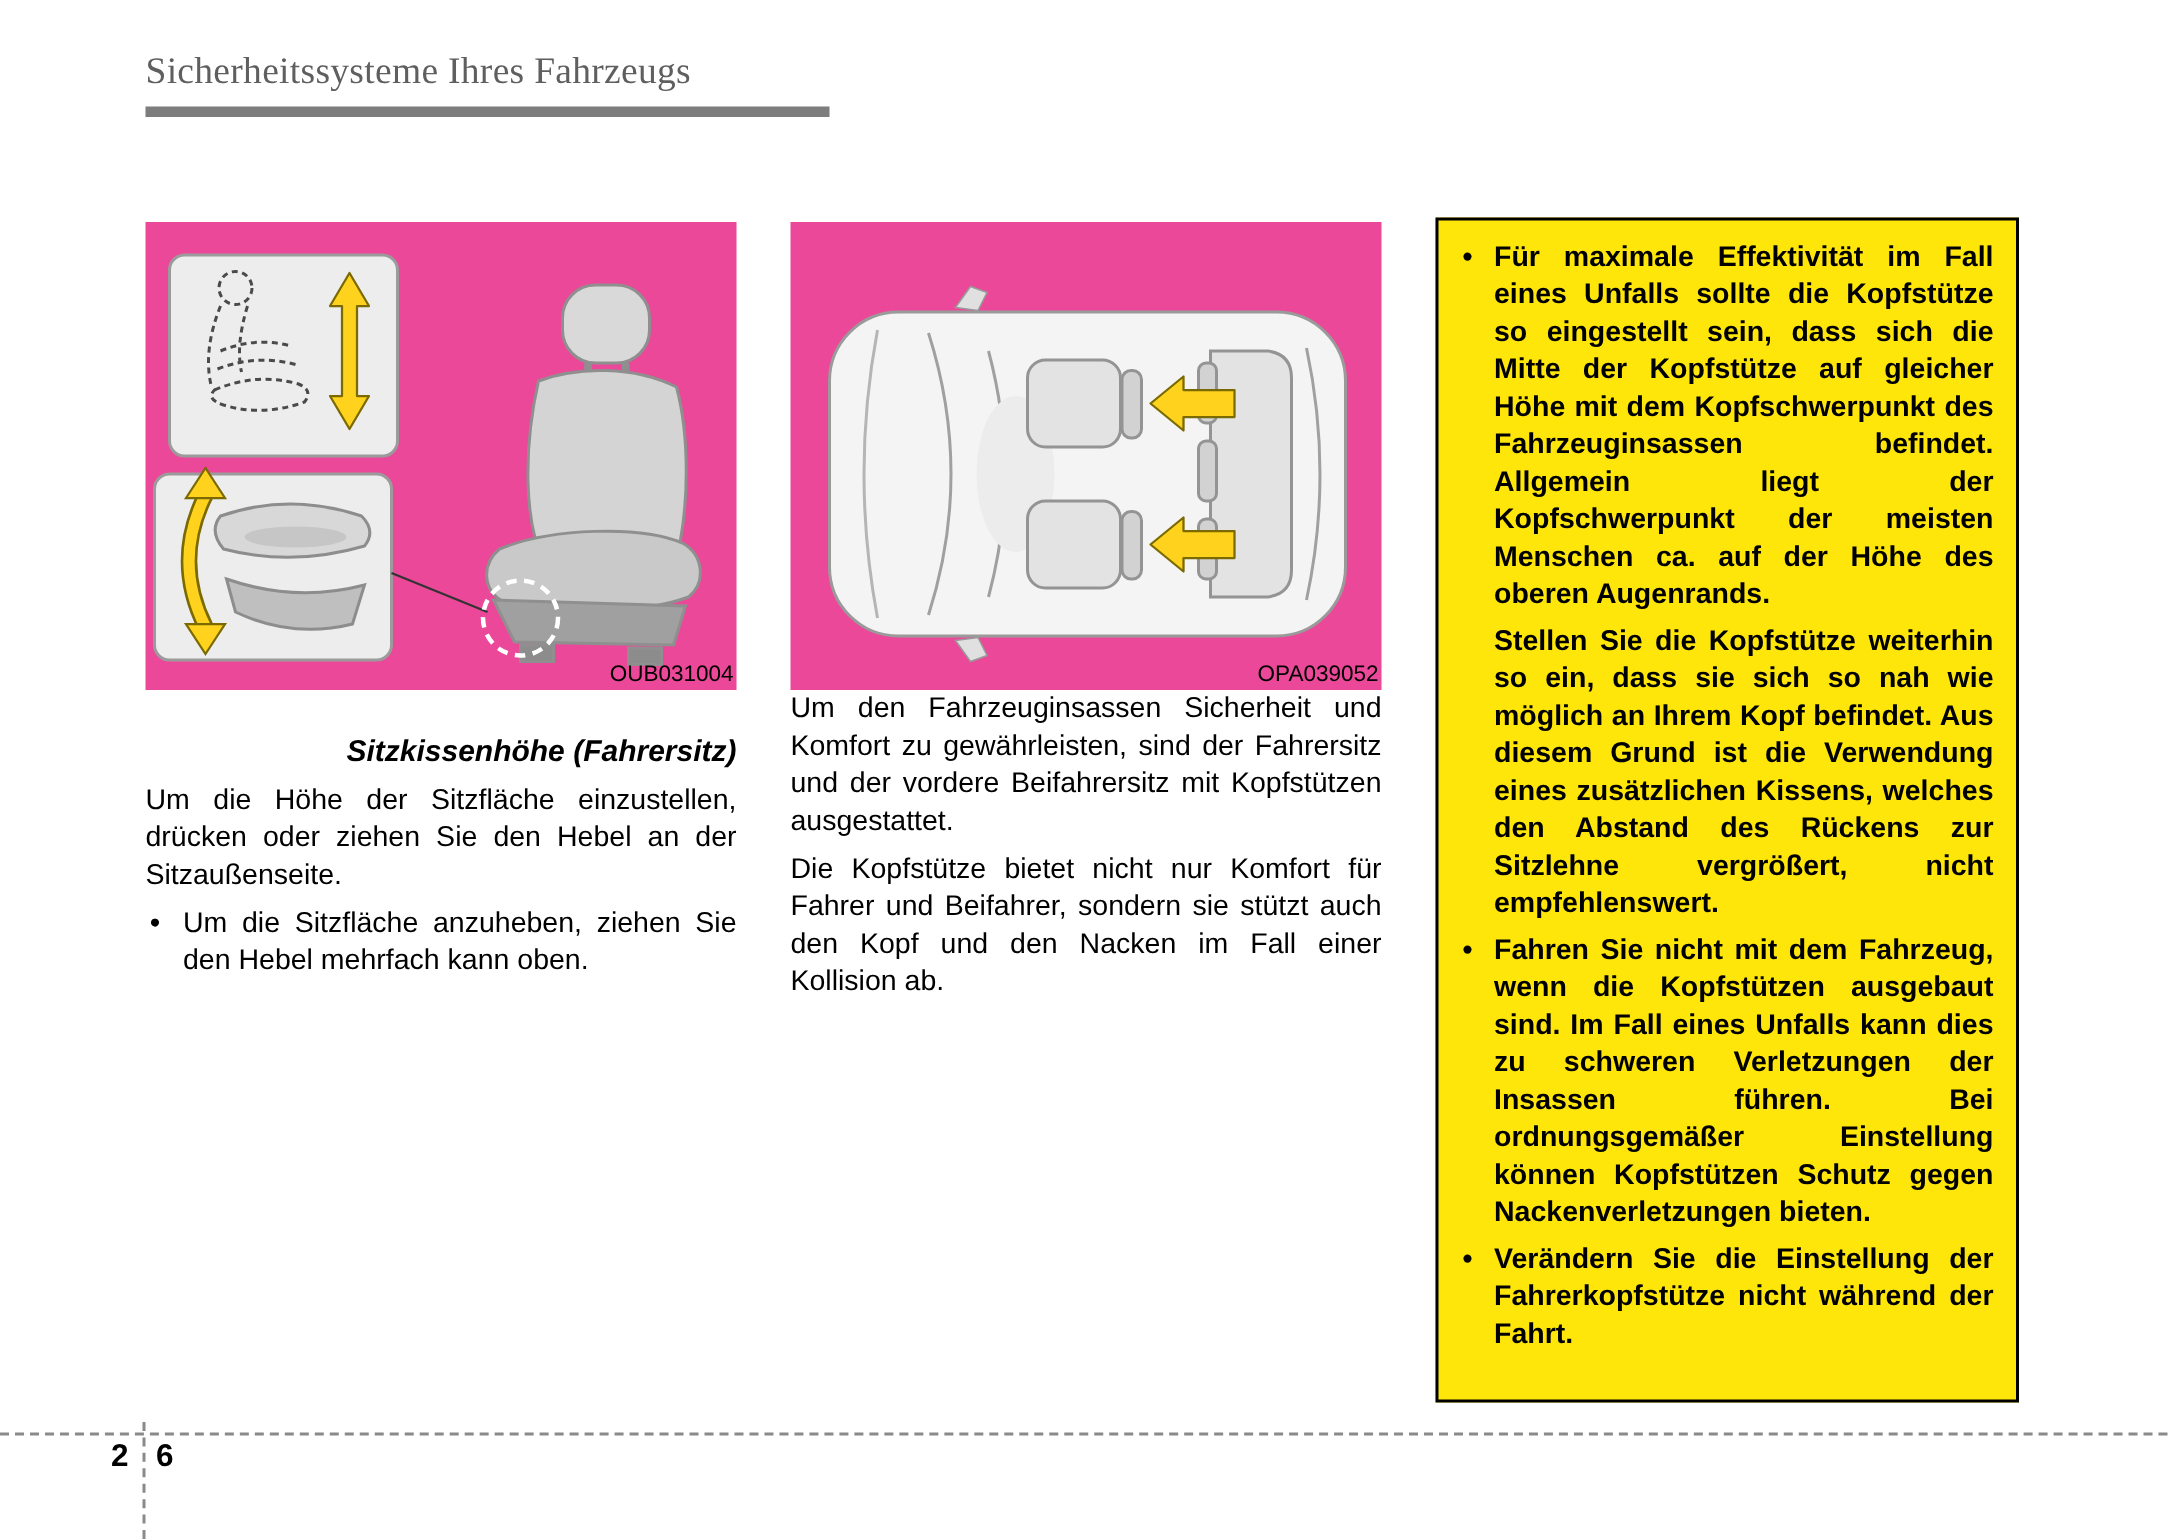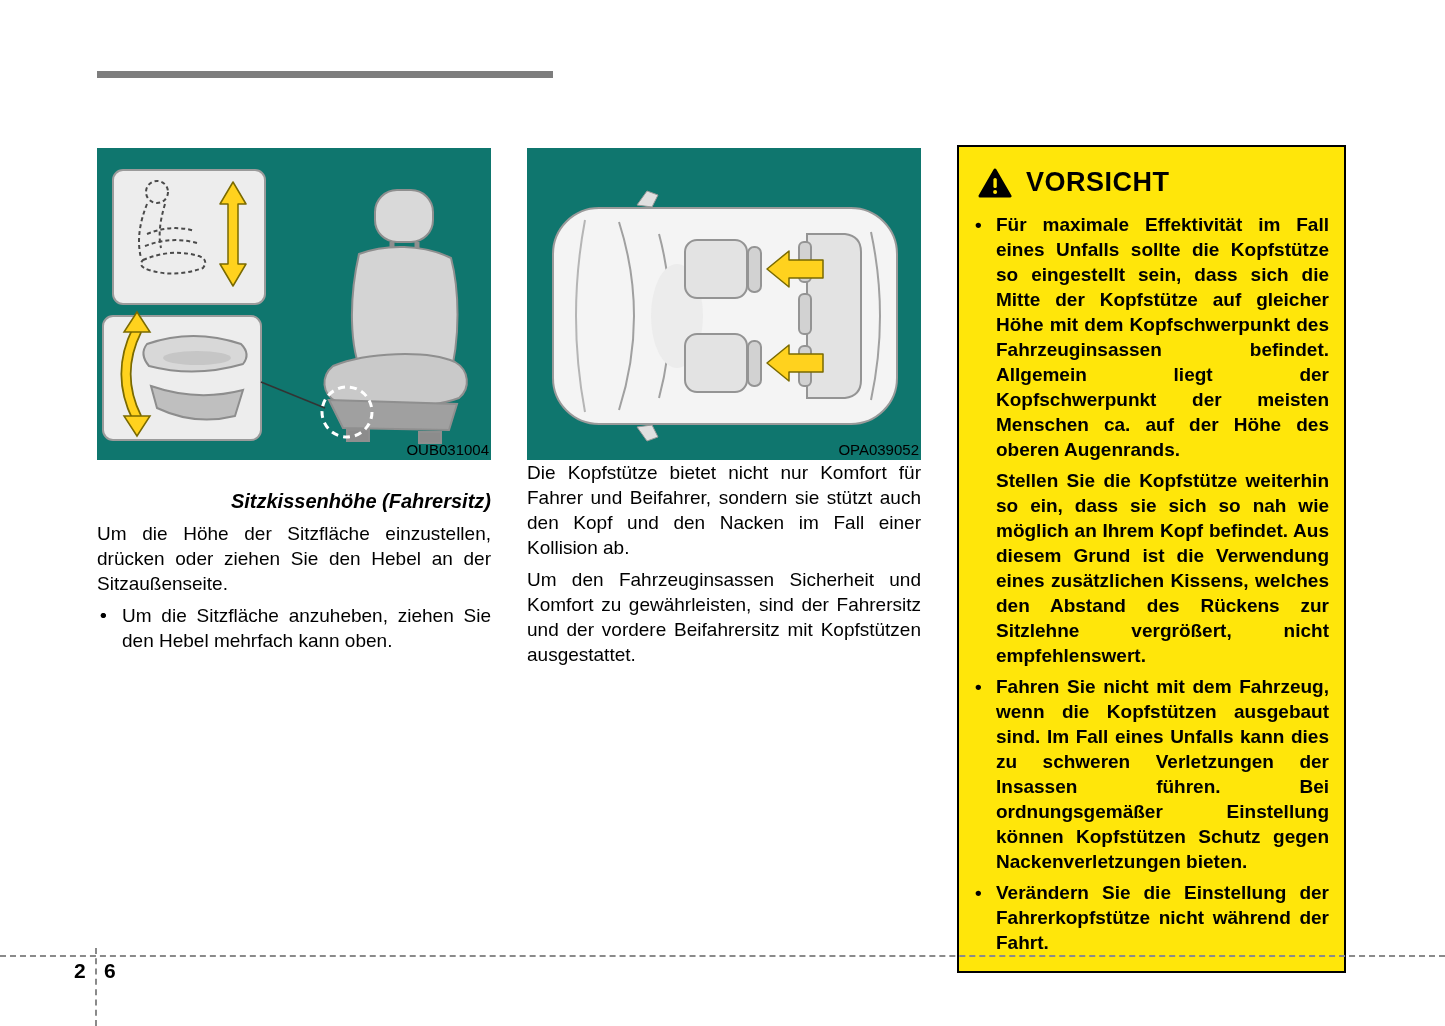--- a/index.html
+++ b/index.html
@@ -15,21 +15,21 @@
     font-family:"Liberation Serif", serif;font-size:25px;color:#5f5f5f;
     letter-spacing:.2px;
   }
   .header-bar{position:absolute;left:97px;top:71px;width:456px;height:7px;background:#7d7d7d;}
 
   
   .col{position:absolute;top:148px;width:394px;}
   .col1{left:97px;}
   .col2{left:527px;}
 
-  .figure{position:relative;width:394px;height:312px;background:#0f766e;margin:0;}
+  .figure{position:relative;width:394px;height:312px;background:#ec4899;margin:0;}
   .figure svg{display:block;width:394px;height:312px;}
   .fig-caption{
     position:absolute;right:2px;bottom:2px;font-size:15px;color:#000;
     font-family:"Liberation Sans", sans-serif;
   }
 
   .sec-heading{
     font-size:20px;font-style:italic;font-weight:700;margin:30px 0 8px 0;text-align:right;
   }
   p.body{font-size:19px;line-height:25px;text-align:justify;margin:0 0 7px 0;}
@@ -58,20 +58,21 @@
   .vrule{position:absolute;left:95px;top:948px;height:78px;border-left:2px dashed #8a8a8a;}
   .pagenum{position:absolute;top:959px;font-size:21px;font-weight:700;}
   .pagenum.left{left:74px;}
   .pagenum.right{left:104px;}
 </style>
 </head>
 <body>
 
 <div class="page">
 
+  <div class="header-title">Sicherheitssysteme Ihres Fahrzeugs</div>
   <div class="header-bar"></div>
 
   <section class="col col1">
     <figure class="figure">
       <svg viewBox="0 0 394 312">
 
         <rect x="16" y="22" width="152" height="134" rx="10" fill="#ededed" stroke="#9b9b9b" stroke-width="2"></rect>
         <g fill="none" stroke="#4a4a4a" stroke-width="2" stroke-dasharray="4 3">
           <circle cx="60" cy="44" r="11"></circle>
           <path d="M50 56 q-12 30 -6 54"></path>
@@ -151,33 +152,25 @@
         </g>
 
         <g fill="#ffd21e" stroke="#7a6a00" stroke-width="1.5" stroke-linejoin="round">
           <polygon points="240,121 262,103 262,112 296,112 296,130 262,130 262,139"></polygon>
           <polygon points="240,215 262,197 262,206 296,206 296,224 262,224 262,233"></polygon>
         </g>
       </svg>
       <figcaption class="fig-caption">OPA039052</figcaption>
     </figure>
 
+    <p class="body">Um den Fahrzeuginsassen Sicherheit und Komfort zu gewährleisten, sind der Fahrersitz und der vordere Beifahrersitz mit Kopfstützen ausgestattet.</p>
     <p class="body">Die Kopfstütze bietet nicht nur Komfort für Fahrer und Beifahrer, sondern sie stützt auch den Kopf und den Nacken im Fall einer Kollision ab.</p>
-    <p class="body">Um den Fahrzeuginsassen Sicherheit und Komfort zu gewährleisten, sind der Fahrersitz und der vordere Beifahrersitz mit Kopfstützen ausgestattet.</p>
   </section>
 
   <aside class="warning-box">
-    <div class="warning-title-row">
-      <svg width="34" height="30" viewBox="0 0 34 30">
-        <polygon points="17,2 32,28 2,28" fill="#000" stroke="#000" stroke-width="3" stroke-linejoin="round"></polygon>
-        <rect x="15.4" y="10" width="3.4" height="10" rx="1.6" fill="#ffe60a"></rect>
-        <circle cx="17.1" cy="24" r="2" fill="#ffe60a"></circle>
-      </svg>
-      <span class="warning-title">VORSICHT</span>
-    </div>
 
     <div class="warn-item">
       <span class="dot">•</span>
       <span>Für maximale Effektivität im Fall eines Unfalls sollte die Kopfstütze so eingestellt sein, dass sich die Mitte der Kopfstütze auf gleicher Höhe mit dem Kopfschwerpunkt des Fahrzeuginsassen befindet. Allgemein liegt der Kopfschwerpunkt der meisten Menschen ca. auf der Höhe des oberen Augenrands.</span>
     </div>
     <div class="warn-item">
       <span>Stellen Sie die Kopfstütze weiterhin so ein, dass sie sich so nah wie möglich an Ihrem Kopf befindet. Aus diesem Grund ist die Verwendung eines zusätzlichen Kissens, welches den Abstand des Rückens zur Sitzlehne vergrößert, nicht empfehlenswert.</span>
     </div>
     <div class="warn-item">
       <span class="dot">•</span>

